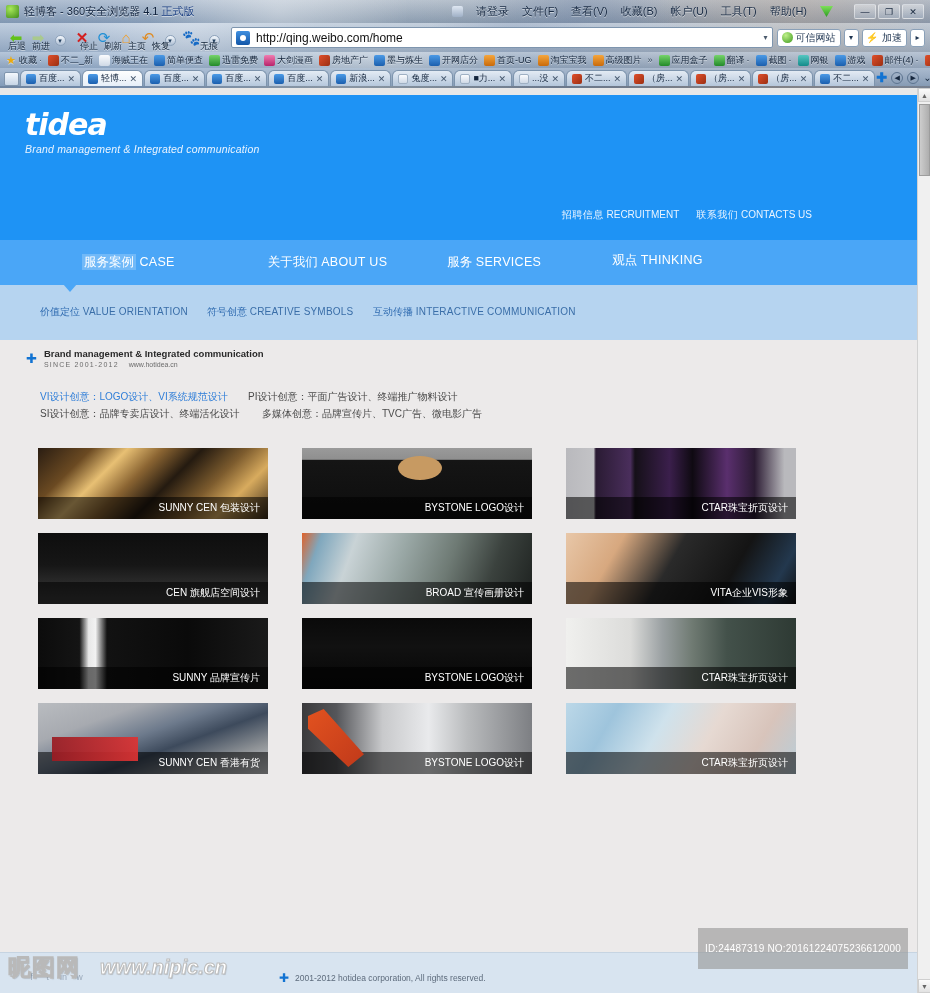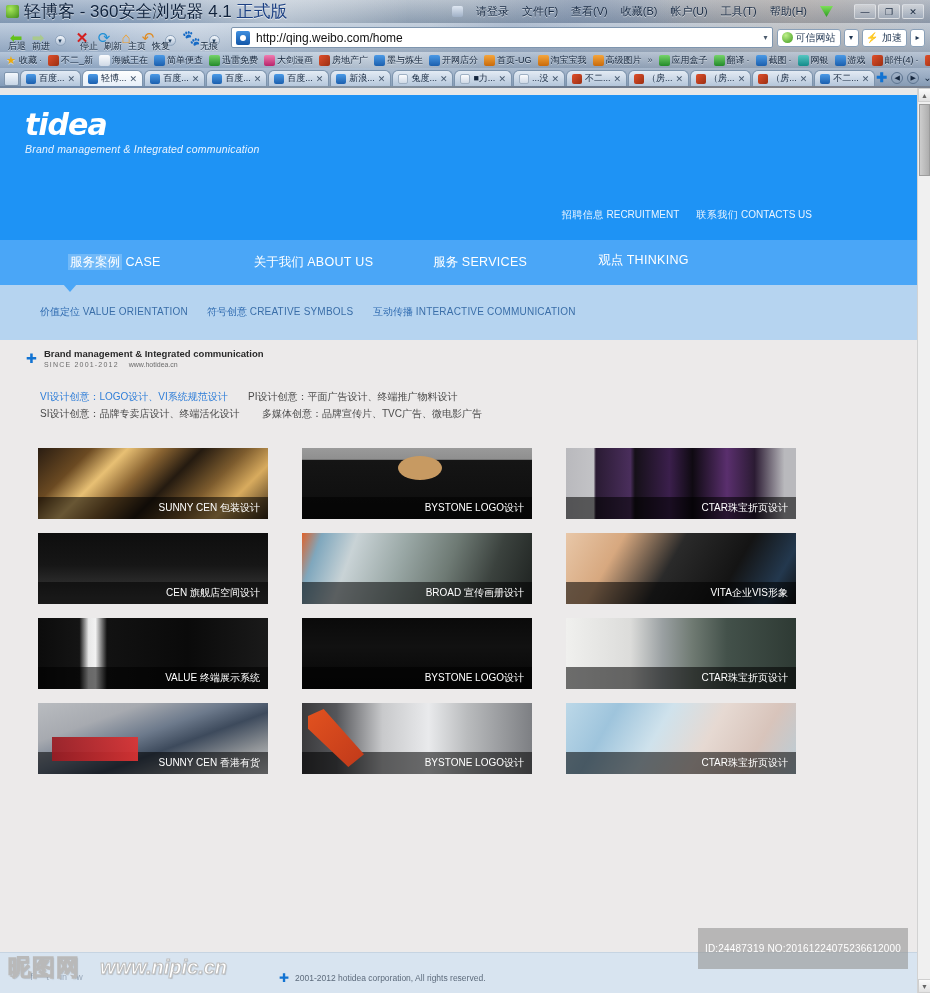--- a/index.html
+++ b/index.html
@@ -38,21 +38,21 @@
       radial-gradient(circle at 62% 40%, rgba(120,140,170,.4), transparent 18%),
       radial-gradient(circle at 86% 60%, rgba(190,170,150,.35), transparent 22%);
     pointer-events:none;
   }
   .tb-icon {
     width:13px; height:13px; margin:0 5px 0 6px; border-radius:2px;
     background:radial-gradient(circle at 35% 30%, #a8e85a, #3e8b1a);
     position:relative; z-index:2; flex:none;
   }
   .tb-title {
-    font-size:17px; color:#10223c; white-space:nowrap;
+    font-size:11px; color:#10223c; white-space:nowrap;
     position:relative; z-index:2; text-shadow:0 1px 0 rgba(255,255,255,.6);
   }
   .tb-title .ver { color:#1b3f82; }
   .tb-menu {
     margin-left:auto; display:flex; align-items:center; gap:13px;
     padding-right:6px; position:relative; z-index:2;
   }
   .tb-menu .mi { font-size:11px; color:#1a2c45; white-space:nowrap;
                  text-shadow:0 1px 0 rgba(255,255,255,.55); }
   .tb-login { display:flex; align-items:center; gap:13px; }
@@ -191,21 +191,21 @@
 
   
   .mainnav {
     position:relative; height:45px; background:#4aa6f7;
     display:flex; align-items:center;
   }
   .mainnav .navitem {
     font-size:12.5px; color:#ffffff; white-space:nowrap;
   }
   .mainnav .navitem .en{ letter-spacing:.3px; }
-  .mainnav .navitem:nth-child(1){ margin-left:24px;padding-left:44px; }
+  .mainnav .navitem:nth-child(1){ margin-left:38px;padding-left:44px; }
   .mainnav .navitem:nth-child(2){ margin-left:93px; }
   .mainnav .navitem:nth-child(3){ margin-left:60px; }
   .mainnav .navitem:nth-child(4){ margin-left:71px; margin-bottom:4px; }
   .mainnav .navitem.sel .cn { background:rgba(255,255,255,.22); padding:1px 2px; }
 
   
   .subnav { position:relative; height:55px; background:#b6d4f0; }
   .subnav .arrow {
     position:absolute; left:63px; top:-1px; width:0;height:0;
     border-left:7px solid transparent; border-right:7px solid transparent;
@@ -639,21 +639,21 @@
             <div class="cell t5">
                 <span class="cap">BROAD 宣传画册设计</span>
               </div>
             <div class="cell t6">
                 <span class="cap">VITA企业VIS形象</span>
               </div>
           </div>
 
           <div class="grow">
             <div class="cell t7">
-                <span class="cap">VALUE 终端展示系统</span>
+                <span class="cap">SUNNY 品牌宣传片</span>
               </div>
             <div class="cell t8">
                 <span class="cap">BYSTONE LOGO设计</span>
               </div>
             <div class="cell t9">
                 <span class="cap">CTAR珠宝折页设计</span>
               </div>
           </div>
 
           <div class="grow">

